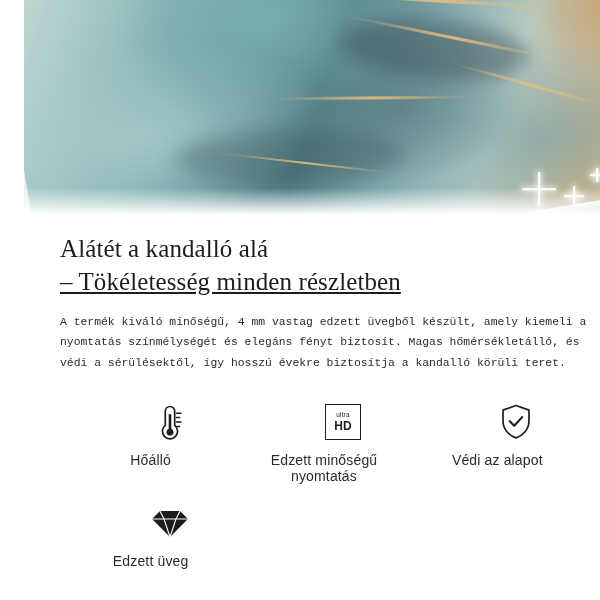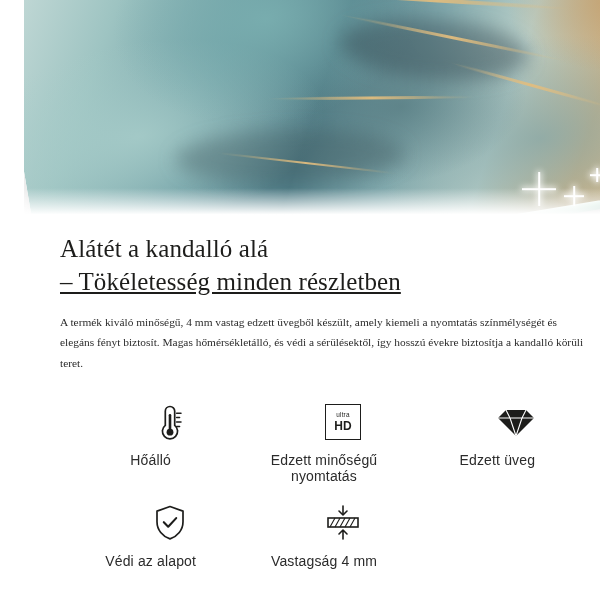--- a/index.html
+++ b/index.html
@@ -145,21 +145,21 @@
     font-size: 25px;
     line-height: 1.32;
     color: #1d1d1b;
     font-weight: 400;
     margin: 0 0 14px 0;
     letter-spacing: 0.1px;
   }
   .headline .line2 { display: block; text-decoration: underline; }
 
   .body-text {
-    font-family: Liberation Serif, serif;
+    font-family: Liberation Mono, monospace;
     font-size: 11.4px;
     line-height: 1.78;
     color: #2b2b2b;
     margin: 0;
     max-width: 534px;
   }
 
   
   .features {
     margin-top: 26px;
@@ -268,48 +268,35 @@
           <div class="ultrahd-box">
             <span class="u1">ultra</span>
             <span class="u2">HD</span>
           </div>
         </div>
         <div class="feature-label">Edzett minőségű nyomtatás</div>
       </div>
 
       <div class="feature">
         <div class="feature-icon">
+          <svg width="40" height="44" viewBox="0 0 40 44" fill="none" xmlns="http://www.w3.org/2000/svg">
+            <path d="M20 5.5l13 4.6v10.6c0 8.3-5.6 14.6-13 17.2-7.4-2.6-13-8.9-13-17.2V10.1L20 5.5z" stroke="#1d1d1b" stroke-width="1.7" stroke-linejoin="round"></path>
+            <path d="M13.8 21.2l4.4 4.5 8-8.6" stroke="#1d1d1b" stroke-width="2.1" stroke-linecap="round" stroke-linejoin="round"></path>
+          </svg>
+        </div>
+        <div class="feature-label">Védi az alapot</div>
+      </div>
+
+      <div class="feature">
+        <div class="feature-icon">
           <svg width="42" height="40" viewBox="0 0 42 40" fill="none" xmlns="http://www.w3.org/2000/svg">
             <path d="M11 8h20l8 8-18 18L3 16l8-8z" fill="#1d1d1b"></path>
             <path d="M11 8l4 8h12l4-8M3 16h36M15 16l6 18M27 16l-6 18" stroke="#ffffff" stroke-width="1.1"></path>
           </svg>
         </div>
         <div class="feature-label">Edzett üveg</div>
       </div>
 
-      <div class="feature">
-        <div class="feature-icon">
-          <svg width="40" height="44" viewBox="0 0 40 44" fill="none" xmlns="http://www.w3.org/2000/svg">
-            <path d="M20 5.5l13 4.6v10.6c0 8.3-5.6 14.6-13 17.2-7.4-2.6-13-8.9-13-17.2V10.1L20 5.5z" stroke="#1d1d1b" stroke-width="1.7" stroke-linejoin="round"></path>
-            <path d="M13.8 21.2l4.4 4.5 8-8.6" stroke="#1d1d1b" stroke-width="2.1" stroke-linecap="round" stroke-linejoin="round"></path>
-          </svg>
-        </div>
-        <div class="feature-label">Védi az alapot</div>
-      </div>
-
-
-      <div class="feature">
-        <div class="feature-icon">
-          <svg width="44" height="42" viewBox="0 0 44 42" fill="none" xmlns="http://www.w3.org/2000/svg">
-            <path d="M22 4v8" stroke="#1d1d1b" stroke-width="1.6" stroke-linecap="round"></path>
-            <path d="M18 9l4 4 4-4" stroke="#1d1d1b" stroke-width="1.6" stroke-linecap="round" stroke-linejoin="round"></path>
-            <rect x="7" y="16" width="30" height="9" stroke="#1d1d1b" stroke-width="1.6"></rect>
-            <path d="M9 25l5-9M14 25l5-9M19 25l5-9M24 25l5-9M29 25l5-9" stroke="#1d1d1b" stroke-width="1.1"></path>
-            <path d="M22 37v-8" stroke="#1d1d1b" stroke-width="1.6" stroke-linecap="round"></path>
-            <path d="M18 32l4-4 4 4" stroke="#1d1d1b" stroke-width="1.6" stroke-linecap="round" stroke-linejoin="round"></path>
-          </svg>
-        </div>
-        <div class="feature-label">Vastagság 4 mm</div>
-      </div>
+
 
     </div>
   </div>
 </div>
 
 </body></html>

